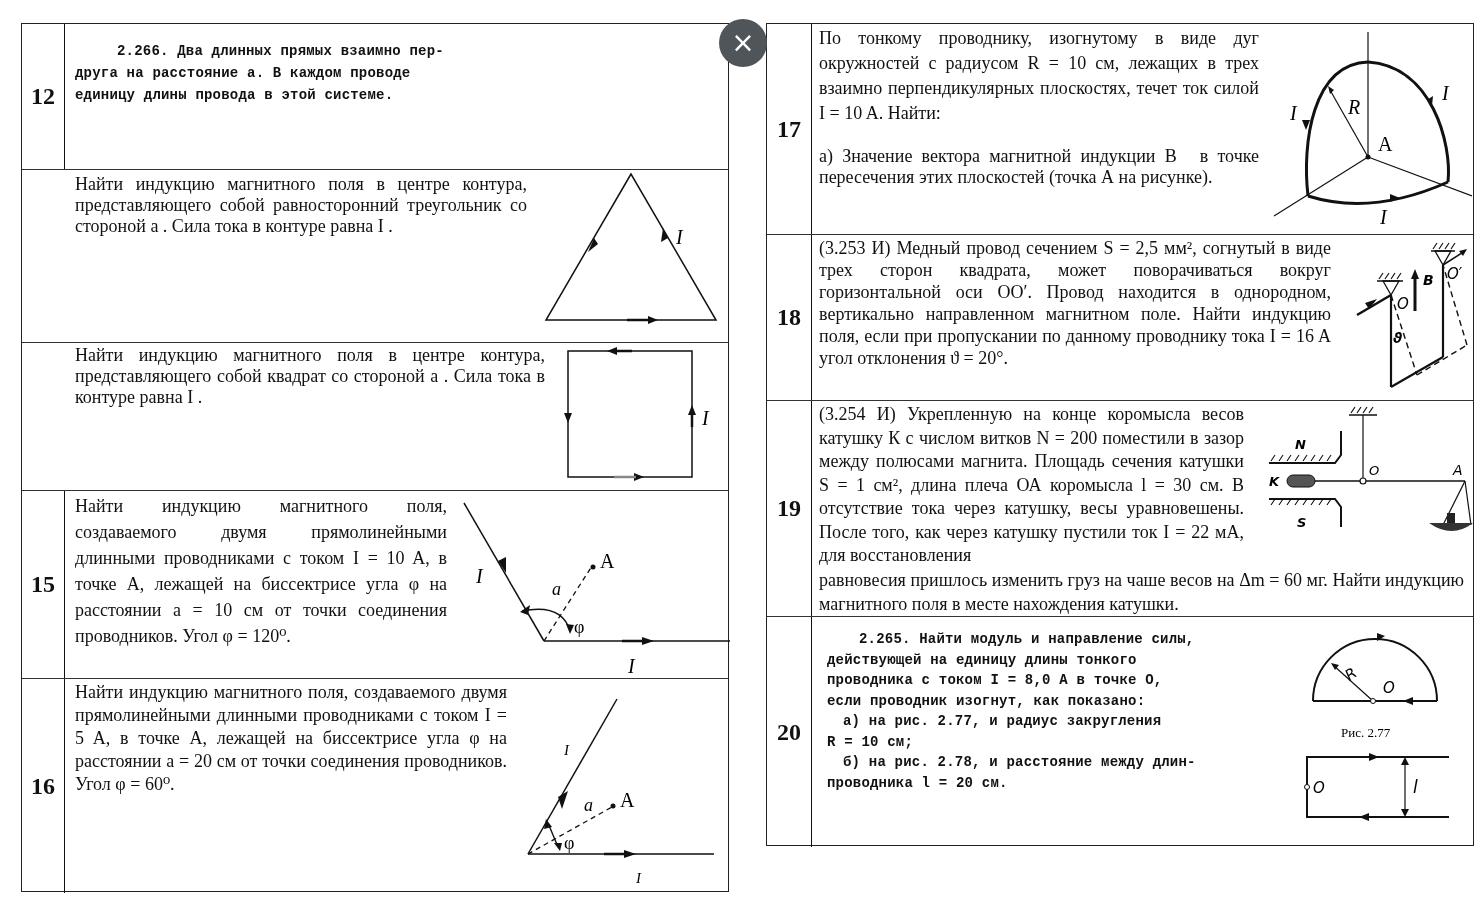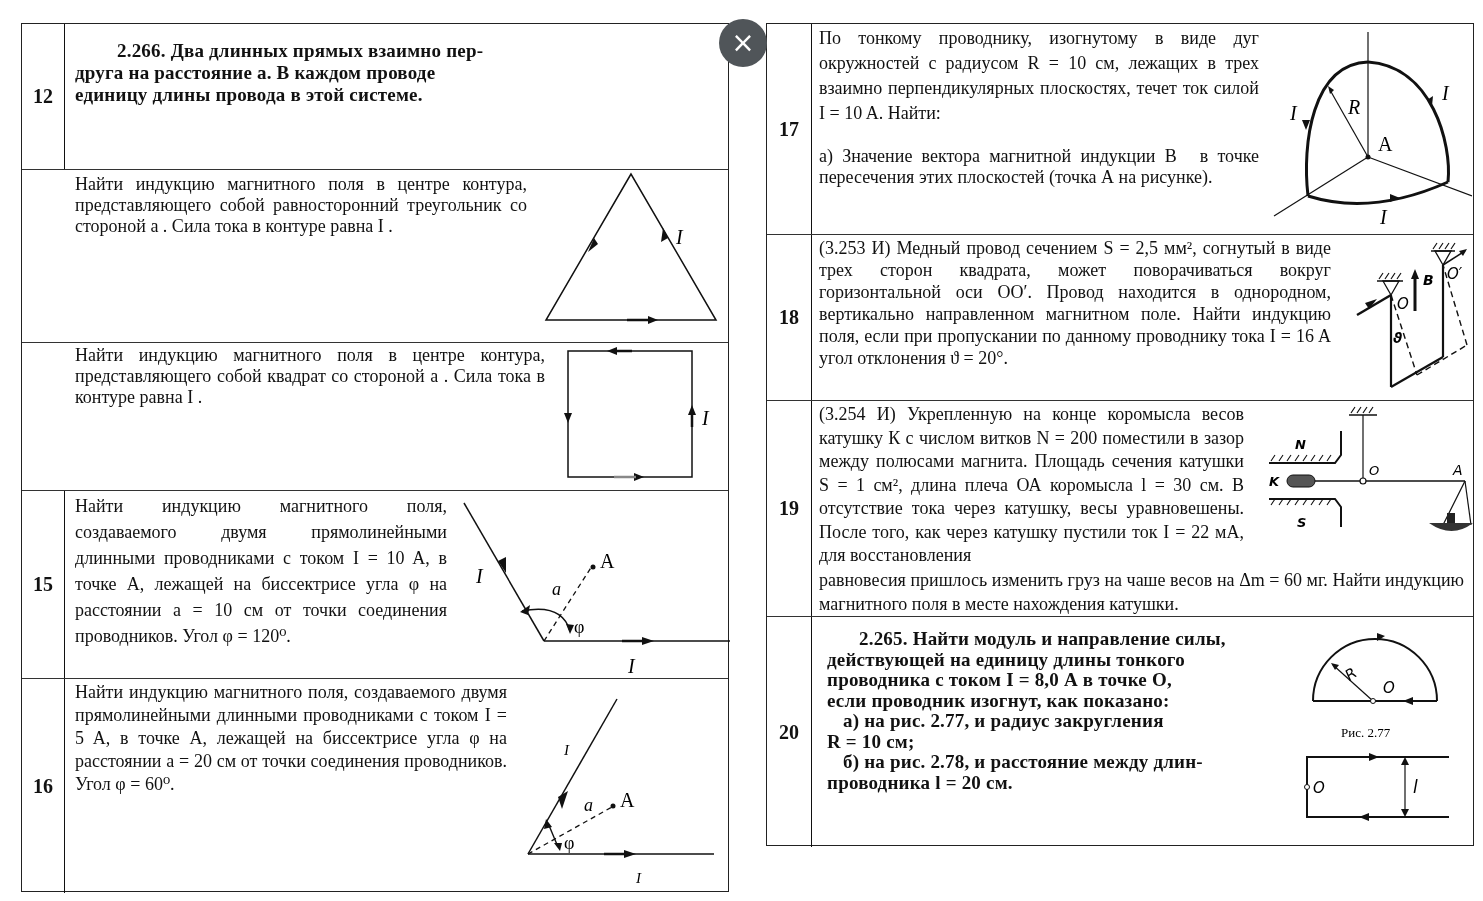--- a/index.html
+++ b/index.html
@@ -2,23 +2,23 @@
 <html><head>
 <meta charset="utf-8">
 <style>
   html, body { margin:0; padding:0; background:#ffffff; }
   body { width:1483px; height:901px; position:relative; overflow:hidden;
          font-family:"Liberation Serif", "DejaVu Serif", serif; color:#111; }
   .tbl { position:absolute; border:1px solid #222; box-sizing:border-box; }
   .row { position:absolute; left:0; right:0; border-bottom:1px solid #333; box-sizing:border-box; }
   .row:last-child { border-bottom:none; }
   .num { position:absolute; left:0; top:0; bottom:0; border-right:1.5px solid #111;
-         display:flex; align-items:center; justify-content:center; font-weight:bold; font-size:20px; }
+         display:flex; align-items:center; justify-content:center; font-weight:bold; font-size:24px; }
   .txt { position:absolute; font-size:18px; line-height:21px; text-align:justify; }
-  .bold { font-weight:bold; font-family:Liberation Serif, serif; font-size:19px; line-height:22px; letter-spacing:0.2px; }
+  .bold { font-weight:bold; font-family:Liberation Mono, monospace; font-size:14px; line-height:22px; letter-spacing:0.2px; }
   .fig { position:absolute; }
   .close-btn { position:absolute; left:719px; top:19px; width:48px; height:48px; border-radius:50%;
                background:#505559; display:flex; align-items:center; justify-content:center; cursor:pointer; z-index:10; }
   .close-btn span { color:#fff; font-family:"DejaVu Sans", sans-serif; font-size:28px; line-height:1; }
   p { margin:0; }
 </style>
 </head>
 <body>
 
 <div class="tbl" style="left:21px; top:23px; width:708px; height:869px;">

